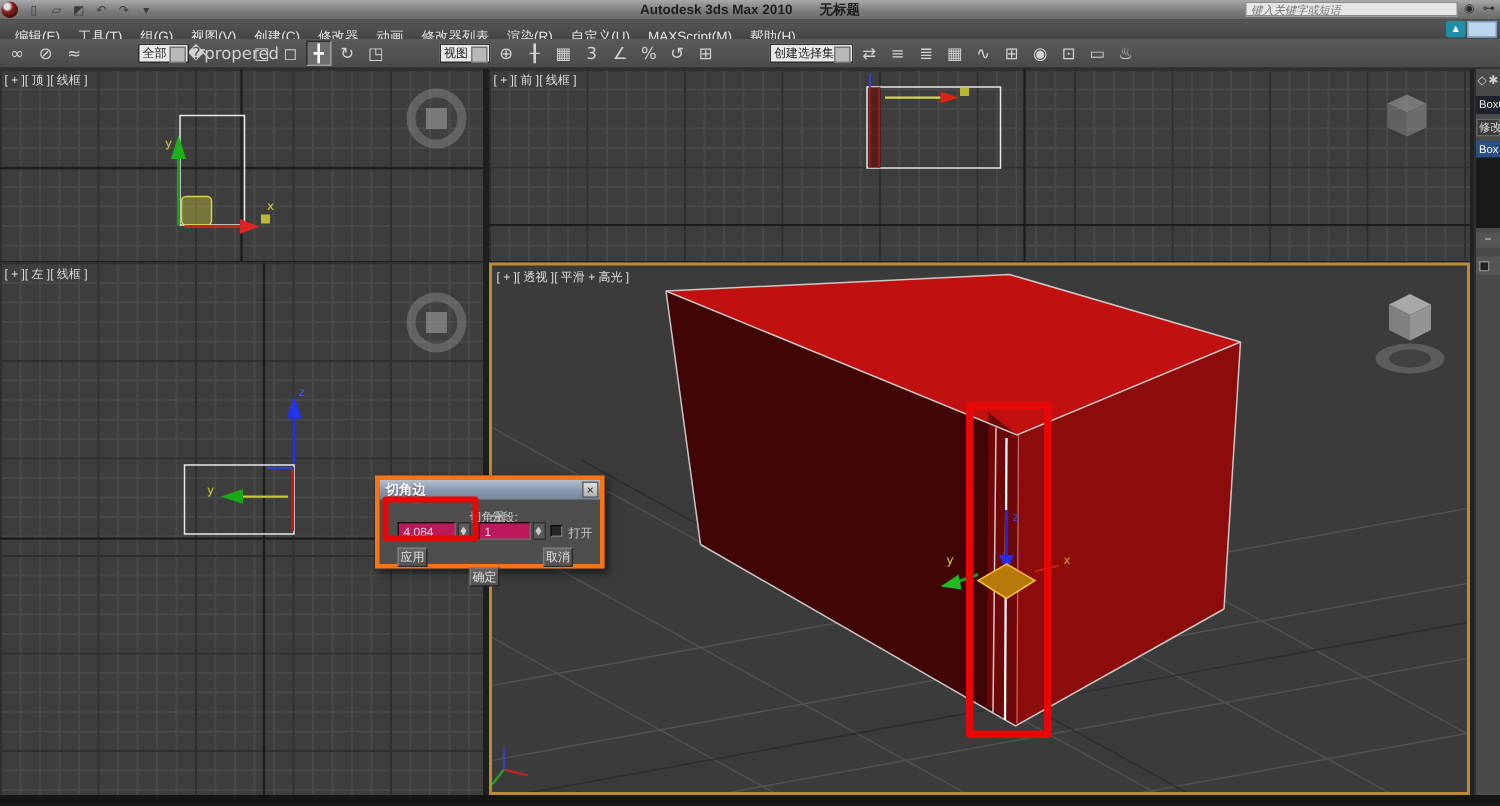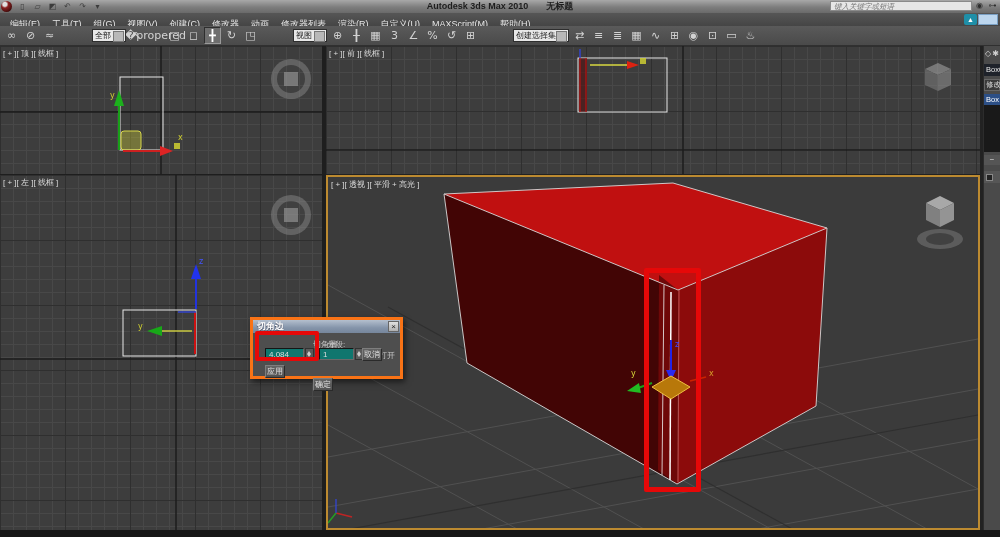--- a/index.html
+++ b/index.html
@@ -67,21 +67,21 @@
   .cp-check { width:7px; height:7px; background:#222; border:1px solid #888; }
 
   
   #dialog { position:absolute; left:250px; top:317px; width:153px; height:62px; background:#4e4e4e;
     border:3px solid #f97316; box-shadow:2px 3px 6px rgba(0,0,0,.55); z-index:20; }
   .dlg-title { position:absolute; left:0; top:0; right:0; height:13px; background:linear-gradient(180deg,#b4bfce,#8494aa 60%,#76869c);
     color:#fff; font-size:9px; font-weight:bold; line-height:13px; padding-left:4px; text-shadow:0 1px 1px #445; }
   .dlg-close { position:absolute; right:1px; top:1px; width:11px; height:11px; background:linear-gradient(180deg,#e0e0e0,#b0b0b0);
     border:1px solid #666; color:#222; font-size:8px; line-height:9px; text-align:center; }
   .dlg-label { position:absolute; font-size:8px; color:#c8c8c8; }
-  .dlg-field { position:absolute; height:12px; background:#0f766e; border:1px solid #151515; border-bottom-color:#6a6a6a; border-right-color:#6a6a6a;
+  .dlg-field { position:absolute; height:12px; background:#be185d; border:1px solid #151515; border-bottom-color:#6a6a6a; border-right-color:#6a6a6a;
     color:#dcdcdc; font-size:8px; line-height:11px; padding-left:3px; }
   .dlg-spin { position:absolute; width:9px; height:12px; background:#5a5a5a; border:1px solid #333; }
   .dlg-spin::before, .dlg-spin::after { content:""; position:absolute; left:1px; border-left:2.5px solid transparent; border-right:2.5px solid transparent; }
   .dlg-spin::before { top:2px; border-bottom:3px solid #ccc; }
   .dlg-spin::after { bottom:2px; border-top:3px solid #ccc; }
   .dlg-check { position:absolute; width:8px; height:8px; background:#252525; border:1px solid #111; border-bottom-color:#777; border-right-color:#777; }
   .dlg-btn { position:absolute; width:20px; height:13px; background:linear-gradient(180deg,#646464,#525252); border:1px solid #7e7e7e;
     border-bottom-color:#2a2a2a; border-right-color:#2a2a2a; color:#e0e0e0; font-size:8px; text-align:center; line-height:12px; }
 
   
@@ -409,20 +409,20 @@
     <span class="dlg-label" style="left:20px;top:19px;margin-left:40px;">切角量:</span>
     <span class="dlg-label" style="left:74px;top:19px;">分段:</span>
     <div class="dlg-field" style="left:12px;top:28px;width:39px;">4.084</div>
     <div class="dlg-spin" style="left:52px;top:28px;"></div>
     <div class="dlg-field" style="left:66px;top:28px;width:35px;">1</div>
     <div class="dlg-spin" style="left:102px;top:28px;"></div>
     <div class="dlg-check" style="left:114px;top:30px;"></div>
     <span class="dlg-label" style="left:126px;top:30px;text-align:center;">打开</span>
     <div class="dlg-btn" style="left:12px;top:45px;">应用</div>
     <div class="dlg-btn" style="left:60px;top:58px;">确定</div>
-    <div class="dlg-btn" style="left:109px;top:28px;">取消</div>
+    <div class="dlg-btn" style="left:109px;top:45px;">取消</div>
   </div>
 
   <div class="annot" id="annot-dialog"></div>
   <div class="annot" id="annot-edge"></div>
 
   <div class="bottom-strip"></div>
 </div>
 
 </body></html>

